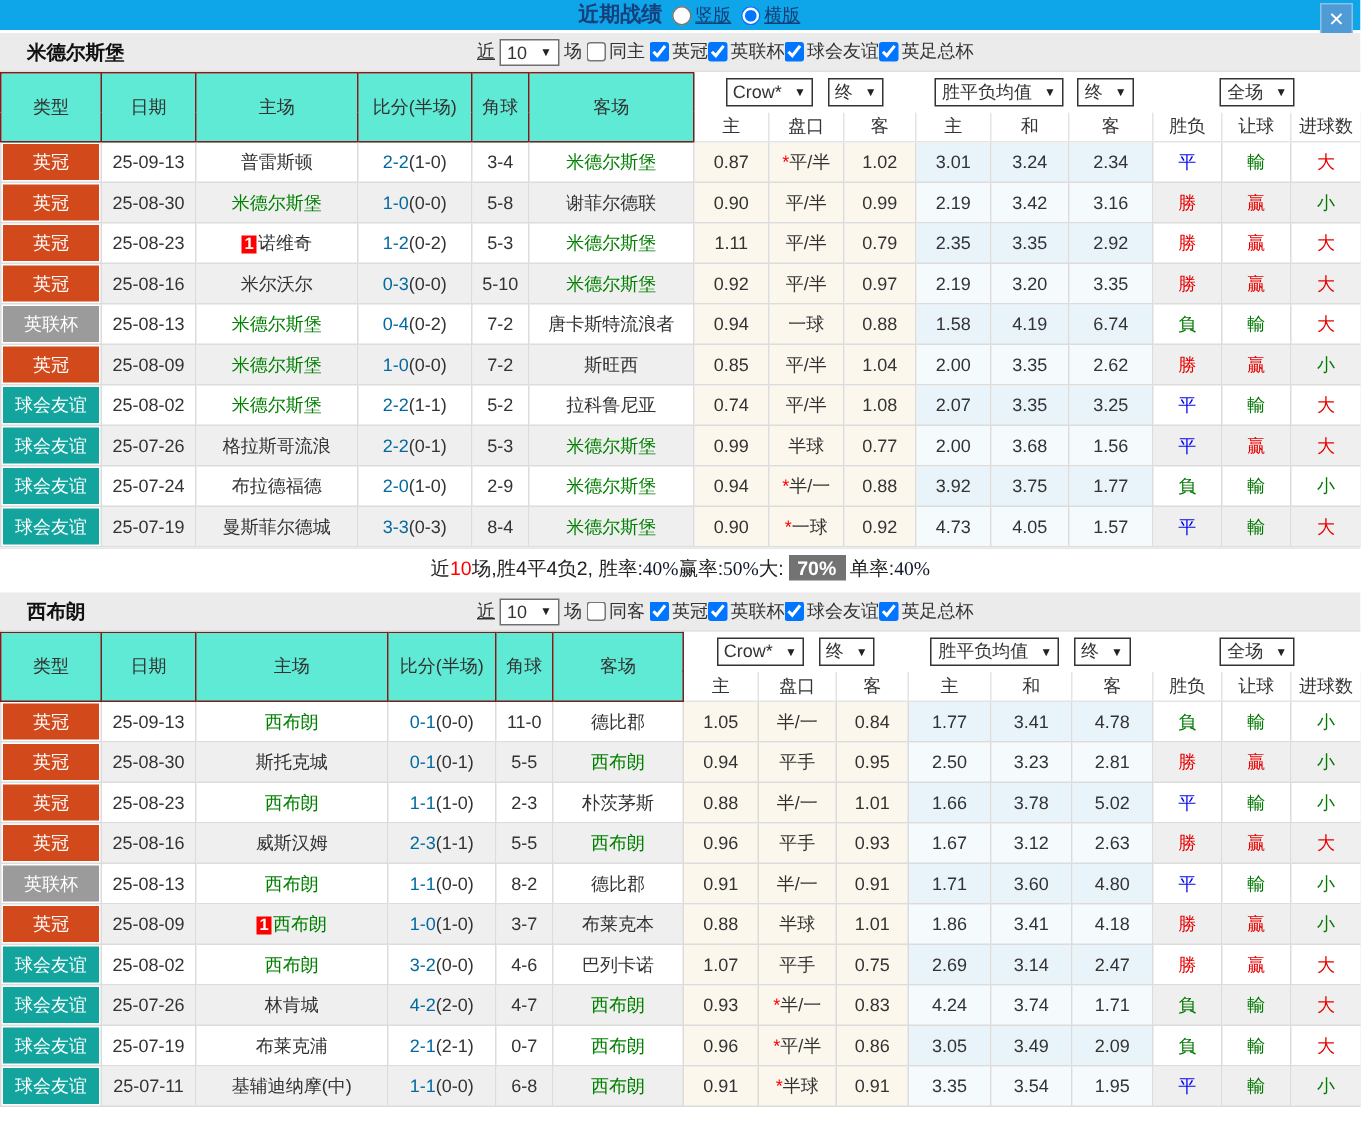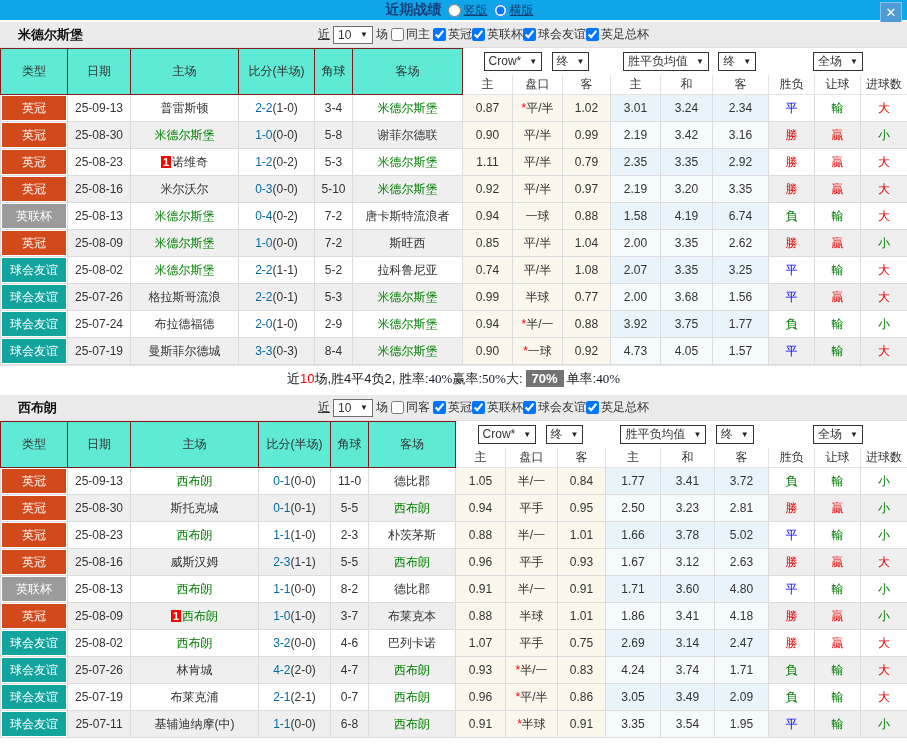--- a/index.html
+++ b/index.html
@@ -492,21 +492,21 @@
         <td>25-09-13</td>
         <td><span class="team-green">西布朗</span></td>
         <td><span class="ft">0-1</span><span class="ht">(0-0)</span></td>
         <td>11-0</td>
         <td><span>德比郡</span></td>
         <td class="crow">1.05</td>
         <td class="crow"><span>半/一</span></td>
         <td class="crow">0.84</td>
         <td class="wdl">1.77</td>
         <td class="wdl">3.41</td>
-        <td class="wdl">3.72</td>
+        <td class="wdl">4.78</td>
         <td><span class="c-green">負</span></td>
         <td><span class="c-green">輸</span></td>
         <td><span class="c-green">小</span></td>
       </tr>
       <tr class="row">
         <td class="type-cell">
           <div class="badge badge-orange">英冠</div>
         </td>
         <td>25-08-30</td>
         <td><span>斯托克城</span></td>

